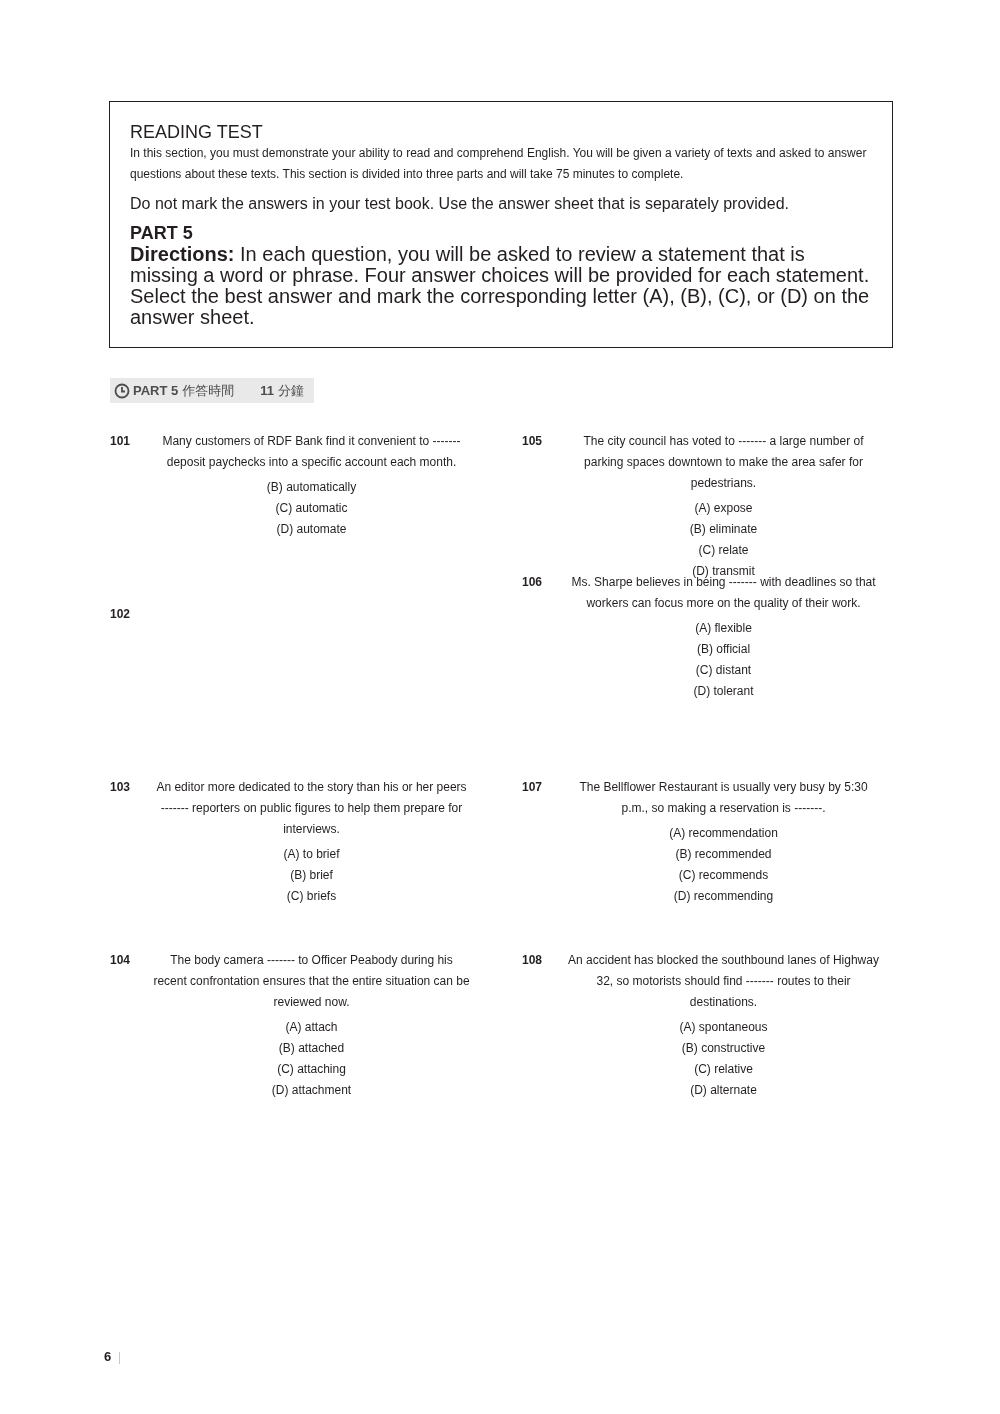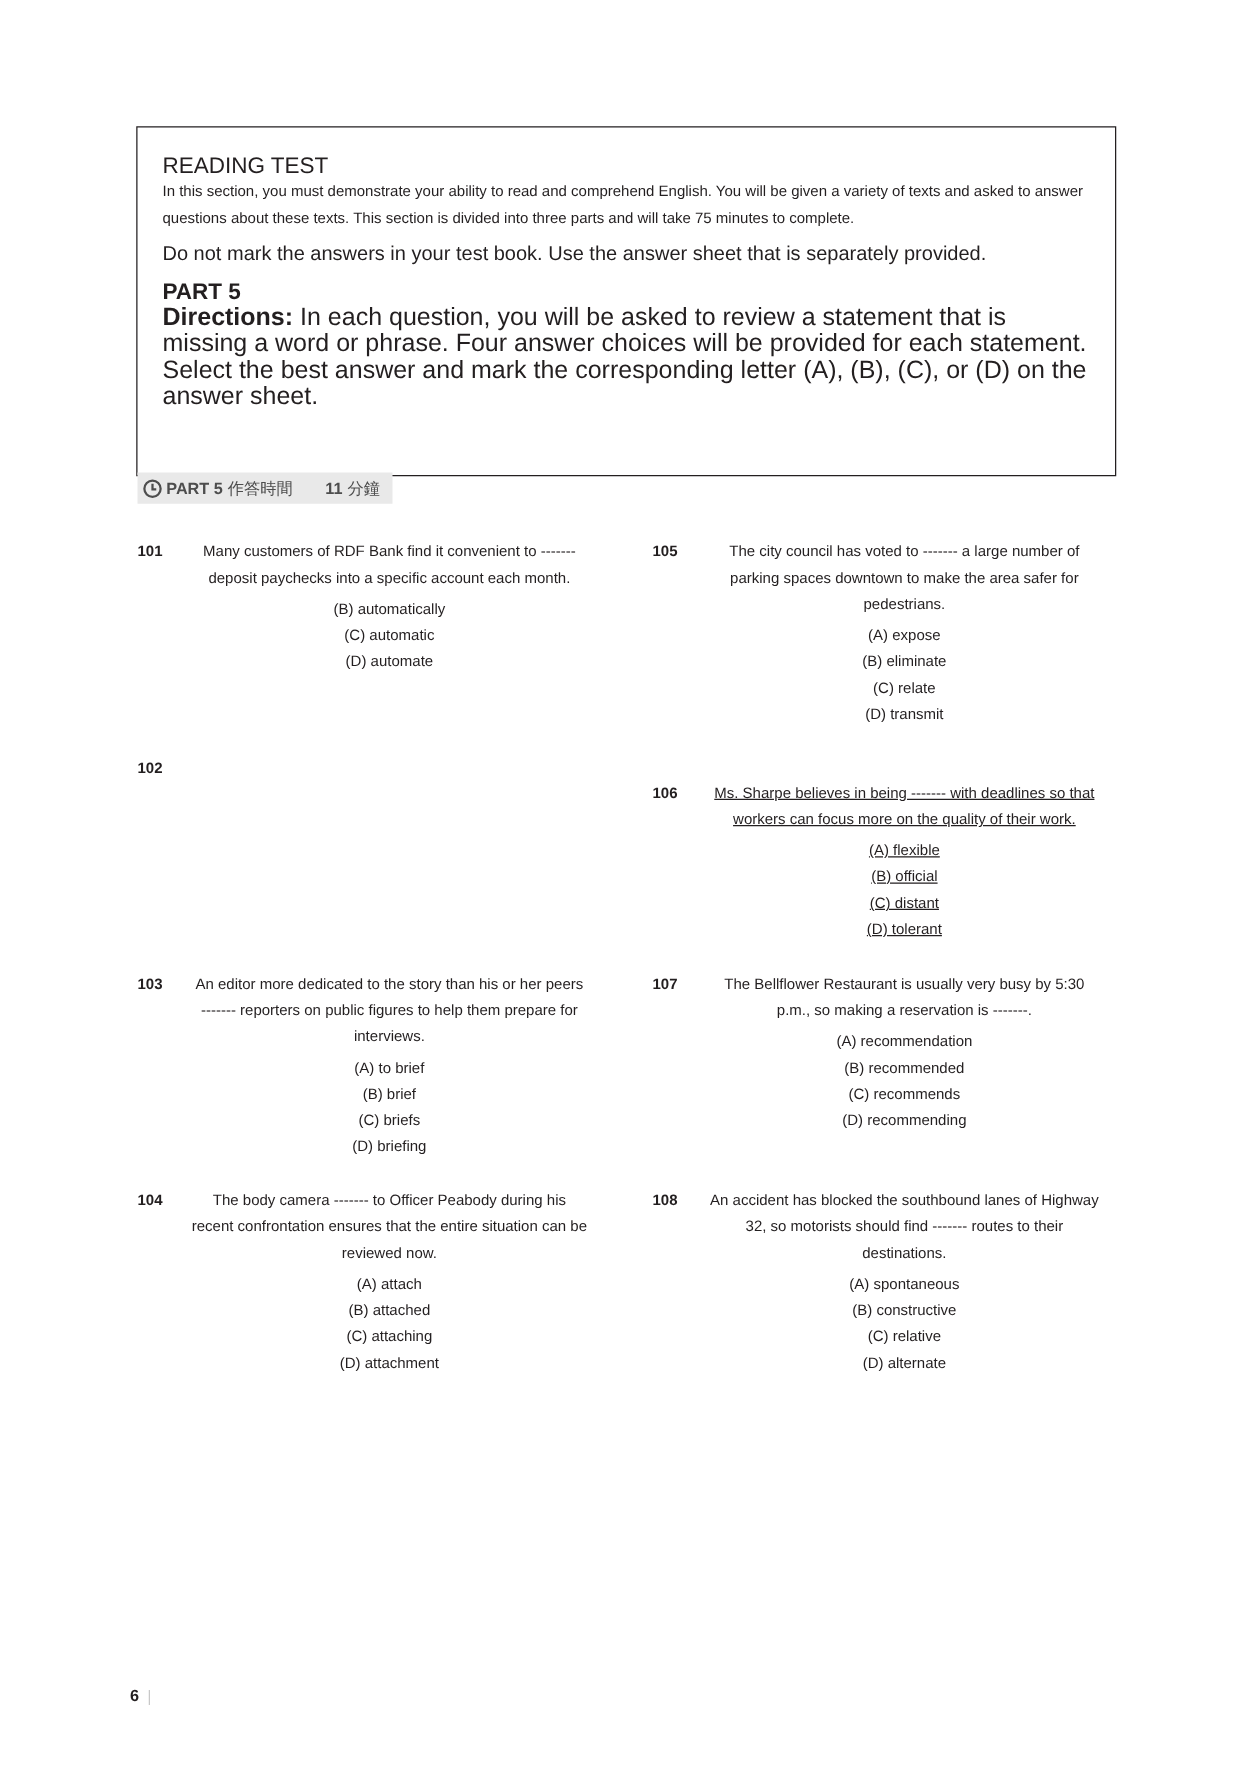--- a/index.html
+++ b/index.html
@@ -1,21 +1,21 @@
 <!DOCTYPE html>
 <html><head>
 <meta charset="utf-8">
 <style>
   html, body { margin: 0; padding: 0; background: #ffffff; }
   body {
     width: 1000px; height: 1414px; position: relative; overflow: hidden;
     font-family: "Liberation Sans", sans-serif; color: #231f20;
   }
   .intro-box {
-    position: absolute; left: 109px; top: 101px; width: 784px; height: 280px;
+    position: absolute; left: 109px; top: 101px; width: 784px; height: 247px;
     border: 1.5px solid #231f20; box-sizing: border-box;
     padding: 19px 20px 4px 20px;
   }
   .intro-title { font-size: 18px; line-height: 22px; font-weight: normal; margin: 0; }
   .intro-p { font-size: 12px; line-height: 21px; margin: 0; }
   .intro-p2 { font-size: 16px; line-height: 21px; margin: 8px 0 0 0; }
   .part-title { font-size: 18px; line-height: 22px; margin: 8px 0 0 0; }
   .directions { font-size: 20px; line-height: 21px; margin: 0; }
   .directions b { font-weight: bold; }
 
@@ -82,21 +82,20 @@
 </div>
 
 <div class="question" style="left:110px; top:777px;">
   <span class="q-num">103</span>
   <div class="q-body">
     <p class="q-text">An editor more dedicated to the story than his or her peers ------- reporters on public figures to help them prepare for interviews.</p>
     <ul class="q-options">
       <li>(A) to brief</li>
       <li>(B) brief</li>
       <li>(C) briefs</li>
-      <li>(D) briefing</li>
     </ul>
   </div>
 </div>
 
 <div class="question" style="left:110px; top:950px;">
   <span class="q-num">104</span>
   <div class="q-body">
     <p class="q-text">The body camera ------- to Officer Peabody during his recent confrontation ensures that the entire situation can be reviewed now.</p>
     <ul class="q-options">
       <li>(A) attach</li>
@@ -113,21 +112,21 @@
     <p class="q-text">The city council has voted to ------- a large number of parking spaces downtown to make the area safer for pedestrians.</p>
     <ul class="q-options">
       <li>(A) expose</li>
       <li>(B) eliminate</li>
       <li>(C) relate</li>
       <li>(D) transmit</li>
     </ul>
   </div>
 </div>
 
-<div class="question" style="left:522px; top:624px;text-decoration:underline;">
+<div class="question" style="left:522px; top:572px;">
   <span class="q-num">106</span>
   <div class="q-body">
     <p class="q-text">Ms. Sharpe believes in being ------- with deadlines so that workers can focus more on the quality of their work.</p>
     <ul class="q-options">
       <li>(A) flexible</li>
       <li>(B) official</li>
       <li>(C) distant</li>
       <li>(D) tolerant</li>
     </ul>
   </div>

